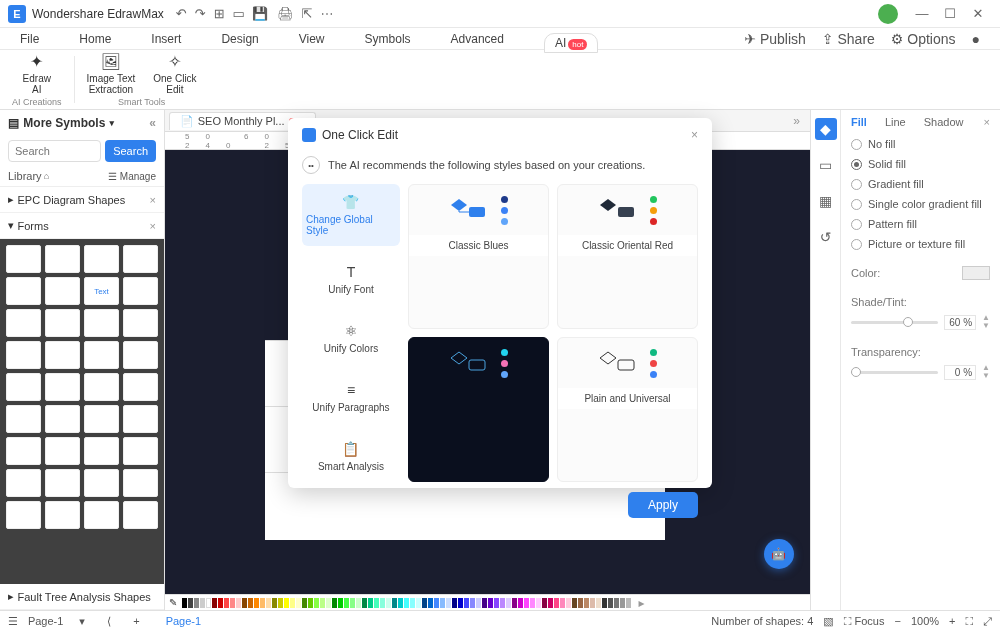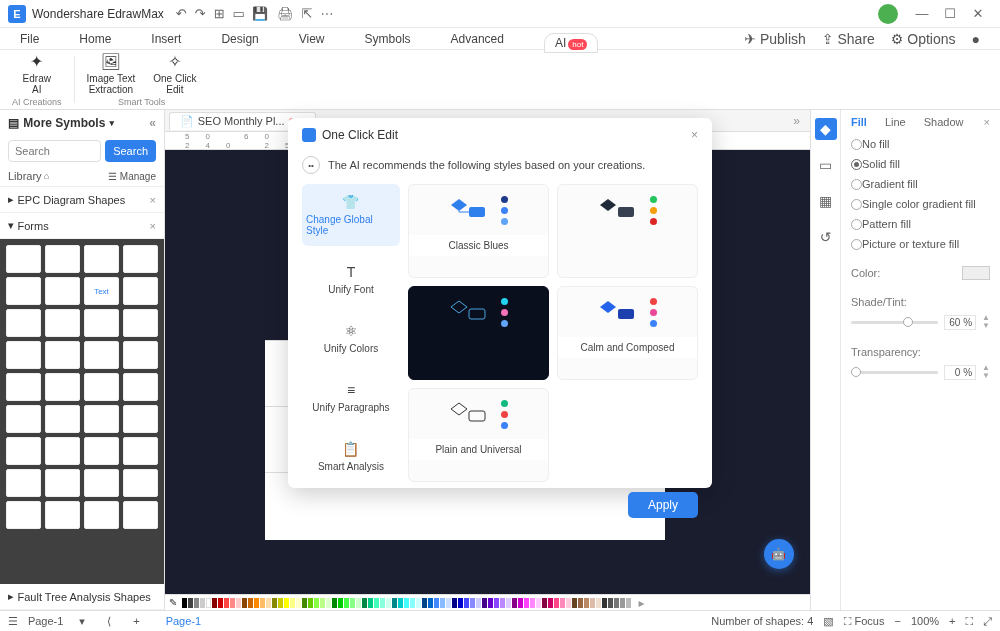--- a/index.html
+++ b/index.html
@@ -67,21 +67,21 @@
 .righticons { width: 30px; background: #fff; border-left: 1px solid #e0e0e0; display: flex; flex-direction: column; align-items: center; padding-top: 8px; gap: 14px; }
 .righticons .ico { width: 22px; height: 22px; display: flex; align-items: center; justify-content: center; cursor: pointer; font-size: 14px; color: #666; border-radius: 3px; }
 .righticons .ico.active { background: #2f80ed; color: #fff; }
 
 
 .rightpanel { width: 160px; background: #fff; border-left: 1px solid #e8e8e8; padding: 6px 10px; }
 .rightpanel .tabs { display: flex; gap: 18px; font-size: 11px; margin-bottom: 10px; align-items:center;}
 .rightpanel .tabs span { cursor: pointer; color: #666; }
 .rightpanel .tabs .active { color: #2f80ed; font-weight: 600; }
 .rightpanel .tabs .x { margin-left: auto; color: #999; }
-.rightpanel .radio { display: flex; align-items: center; gap: 0; font-size: 11px; color: #555; margin: 8px 0; cursor: pointer; }
+.rightpanel .radio { display: flex; align-items: center; gap: 6px; font-size: 11px; color: #555; margin: 8px 0; cursor: pointer; }
 .rightpanel .radio .r { width: 11px; height: 11px; border: 1px solid #aaa; border-radius: 50%; }
 .rightpanel .radio.sel .r { border-color: #666; }
 .rightpanel .radio.sel .r::after { content: ''; display: block; width: 5px; height: 5px; background: #666; border-radius: 50%; margin: 2px; }
 .rightpanel .field { font-size: 11px; color: #777; margin-top: 16px; display: flex; align-items: center; gap: 6px; }
 .rightpanel .colorbox { width: 28px; height: 14px; border: 1px solid #ccc; margin-left: auto; background: #eee; }
 .rightpanel .slider { display: flex; align-items: center; gap: 6px; margin-top: 6px; }
 .rightpanel .slider .track { flex: 1; height: 3px; background: #ddd; position: relative; border-radius: 2px; }
 .rightpanel .slider .thumb { position: absolute; width: 10px; height: 10px; background: #fff; border: 1px solid #aaa; border-radius: 50%; top: -4px; }
 .rightpanel .slider .val { font-size: 10px; color: #555; width: 32px; text-align: right; border: 1px solid #e5e5e5; padding:1px 3px;}
 .rightpanel .slider .spin { font-size: 8px; color: #aaa; line-height: 1;}
@@ -502,47 +502,34 @@
             <svg width="40" height="26">
               <polygon points="10,2 18,8 10,14 2,8" fill="#1f2937"></polygon>
               <rect x="20" y="10" width="16" height="10" rx="2" fill="#374151"></rect>
             </svg>
             <div class="dots">
               <div class="dot" style="background:#22c55e"></div>
               <div class="dot" style="background:#f59e0b"></div>
               <div class="dot" style="background:#dc2626"></div>
             </div>
           </div>
+        <div class="label">Classic Oriental Red</div>
       </div>
       <div class="style-card dark">
         <div class="preview">
             <svg width="40" height="26">
               <polygon points="10,2 18,8 10,14 2,8" fill="none" stroke="#4aa3df"></polygon>
               <rect x="20" y="10" width="16" height="10" rx="2" fill="none" stroke="#4aa3df"></rect>
             </svg>
             <div class="dots">
               <div class="dot" style="background:#22d3ee"></div>
               <div class="dot" style="background:#f472b6"></div>
               <div class="dot" style="background:#60a5fa"></div>
             </div>
           </div>
-      </div>
-      <div class="style-card">
-        <div class="preview">
-            <svg width="40" height="26">
-              <polygon points="10,2 18,8 10,14 2,8" fill="#2563eb"></polygon>
-              <rect x="20" y="10" width="16" height="10" rx="2" fill="#1e40af"></rect>
-            </svg>
-            <div class="dots">
-              <div class="dot" style="background:#ef4444"></div>
-              <div class="dot" style="background:#ec4899"></div>
-              <div class="dot" style="background:#3b82f6"></div>
-            </div>
-          </div>
-        <div class="label">Calm and Composed</div>
       </div>
       <div class="style-card">
         <div class="preview">
             <svg width="40" height="26">
               <polygon points="10,2 18,8 10,14 2,8" fill="none" stroke="#333"></polygon>
               <rect x="20" y="10" width="16" height="10" rx="2" fill="none" stroke="#333"></rect>
             </svg>
             <div class="dots">
               <div class="dot" style="background:#10b981"></div>
               <div class="dot" style="background:#ef4444"></div>

